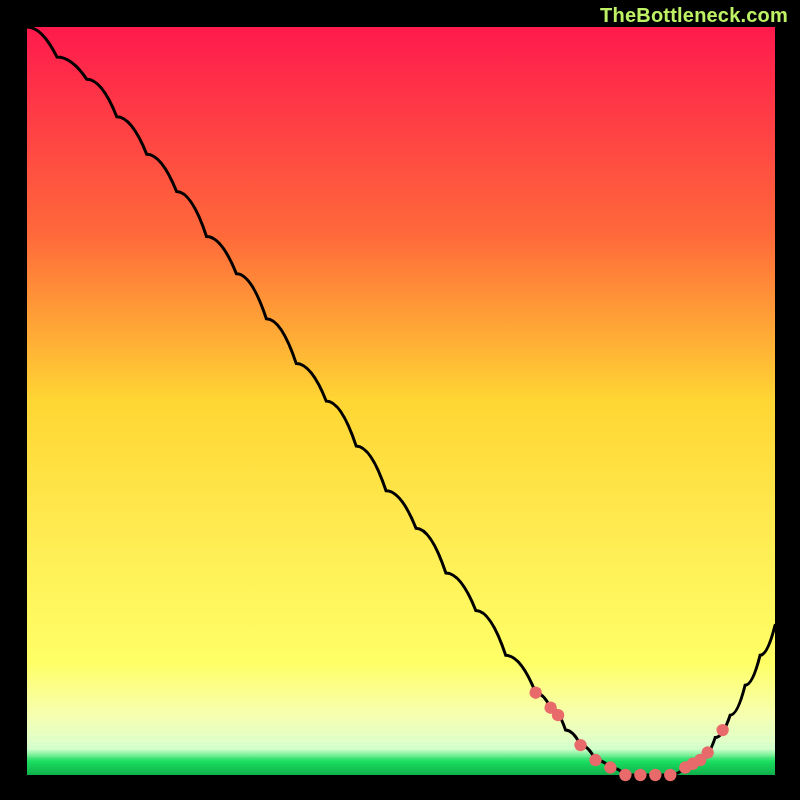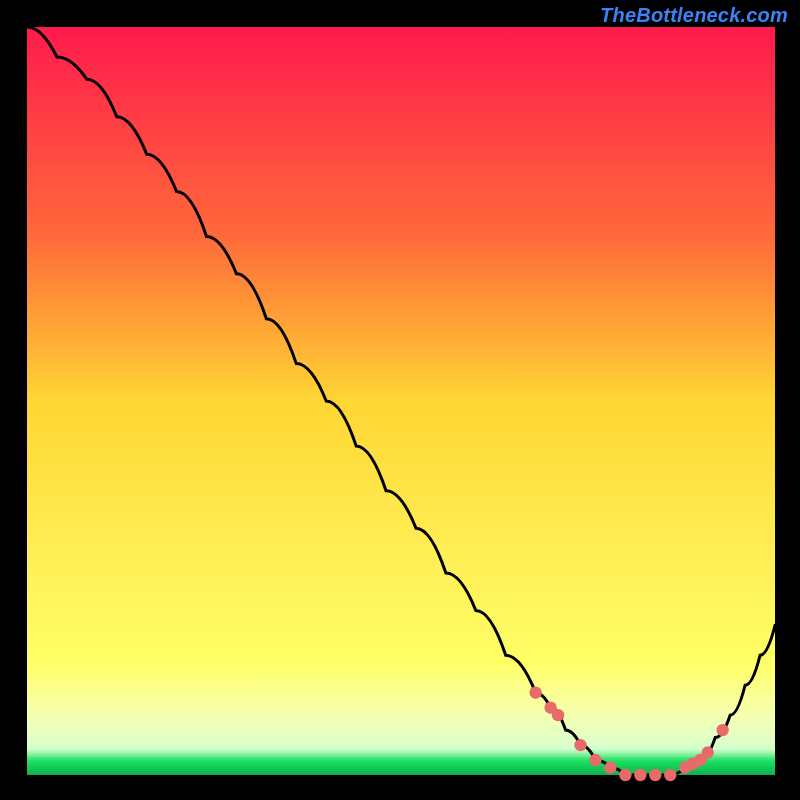--- a/index.html
+++ b/index.html
@@ -14,26 +14,25 @@
   .frame {
     position: relative;
     width: 800px;
     height: 800px;
     background: #000;
   }
   .attribution {
     position: absolute;
     top: 4px;
     right: 12px;
-    color: #3b82f6;
+    color: #bef264;
     font-size: 20px;
     font-weight: 600;
     letter-spacing: 0.2px;
     user-select: none;
-    font-style: italic;
   }
   svg {
     position: absolute;
     left: 0;
     top: 0;
   }
 </style>
 </head>
 <body>
 

